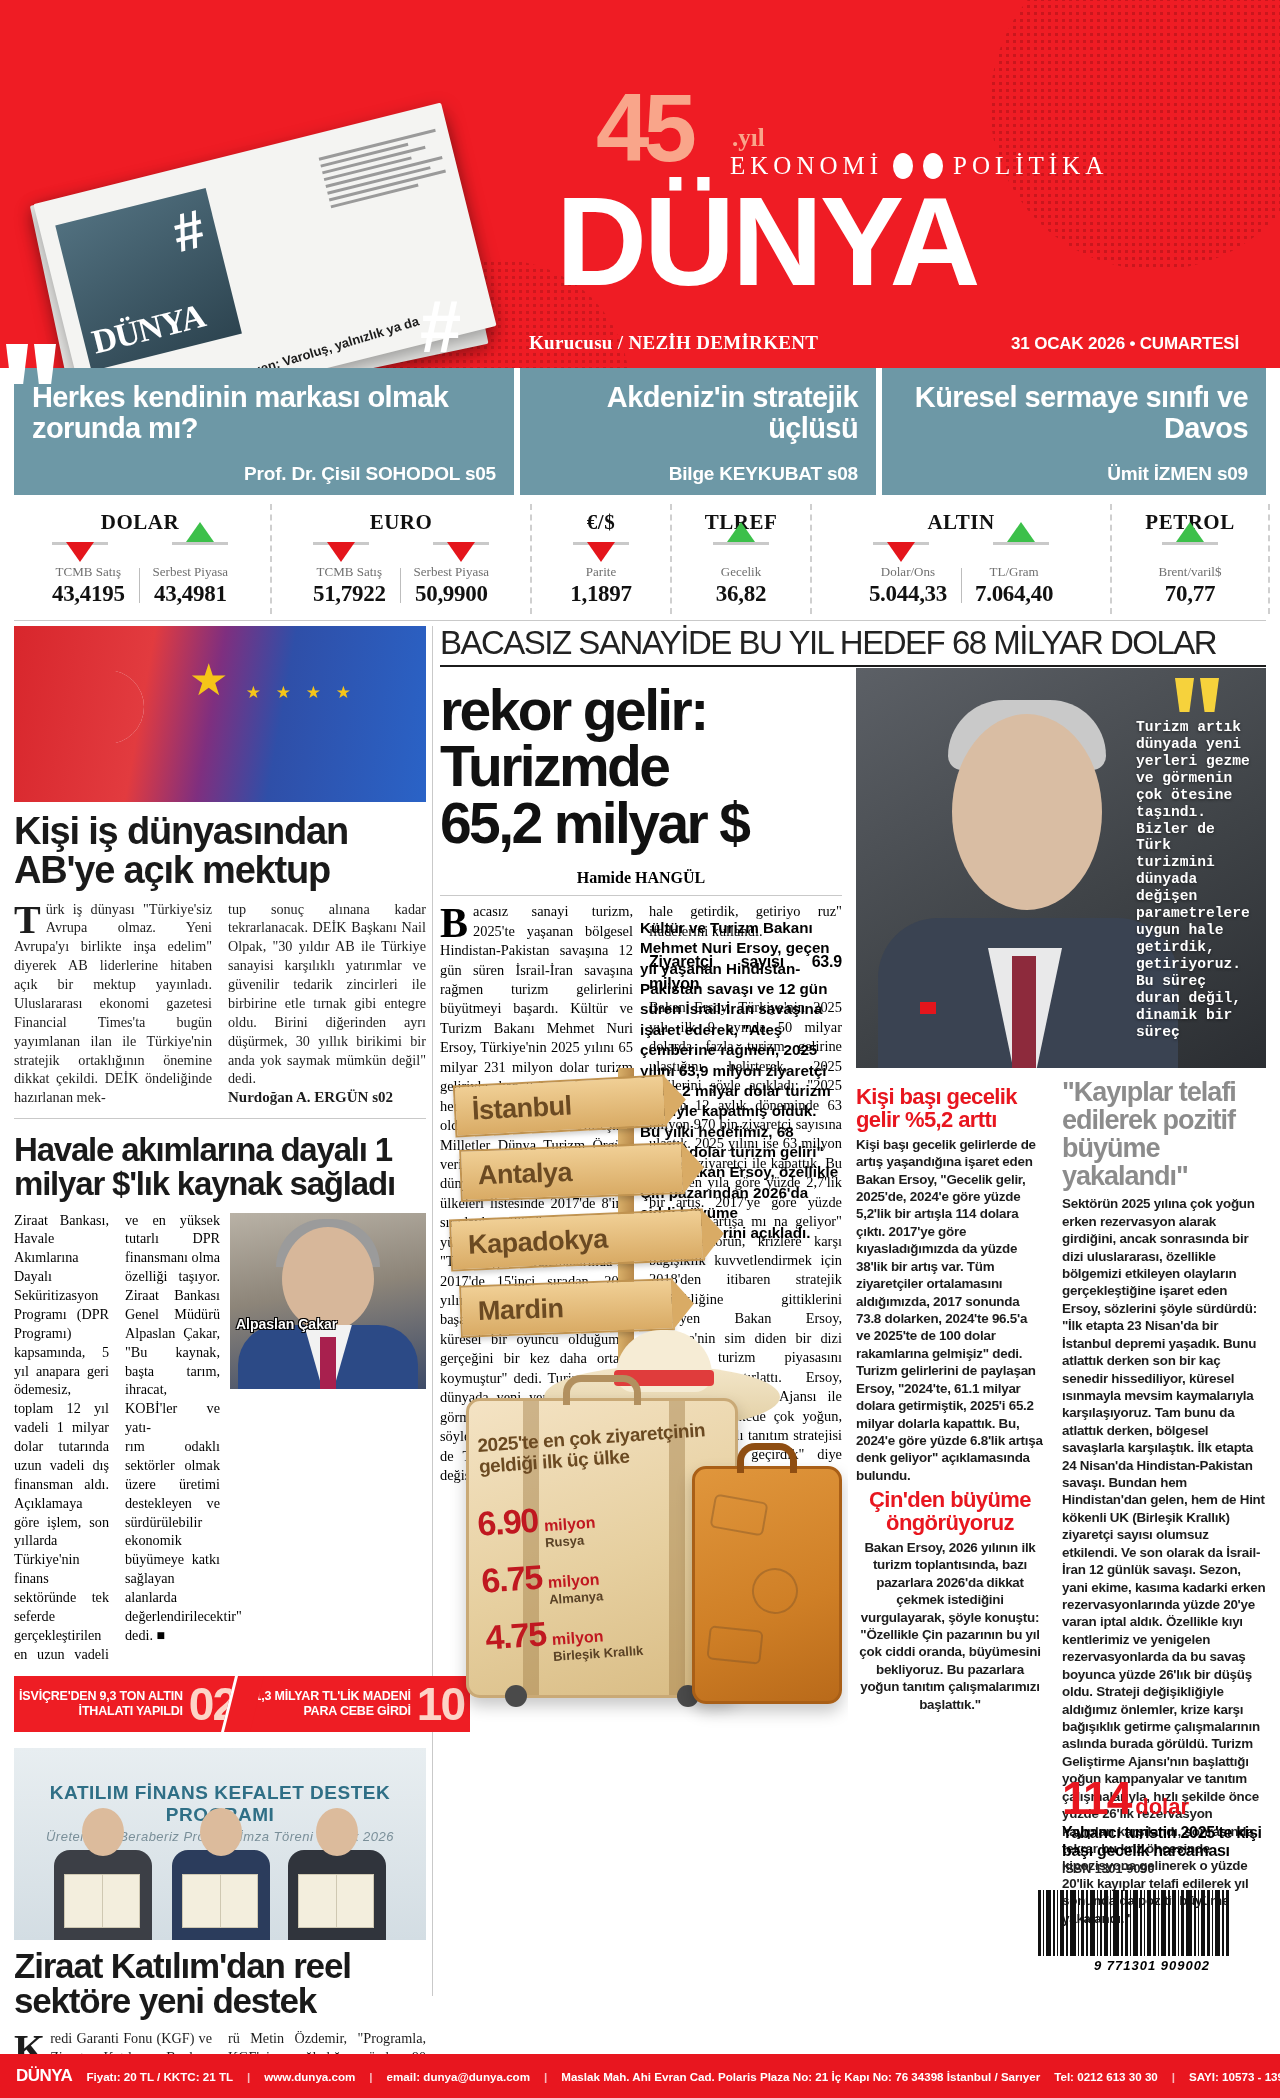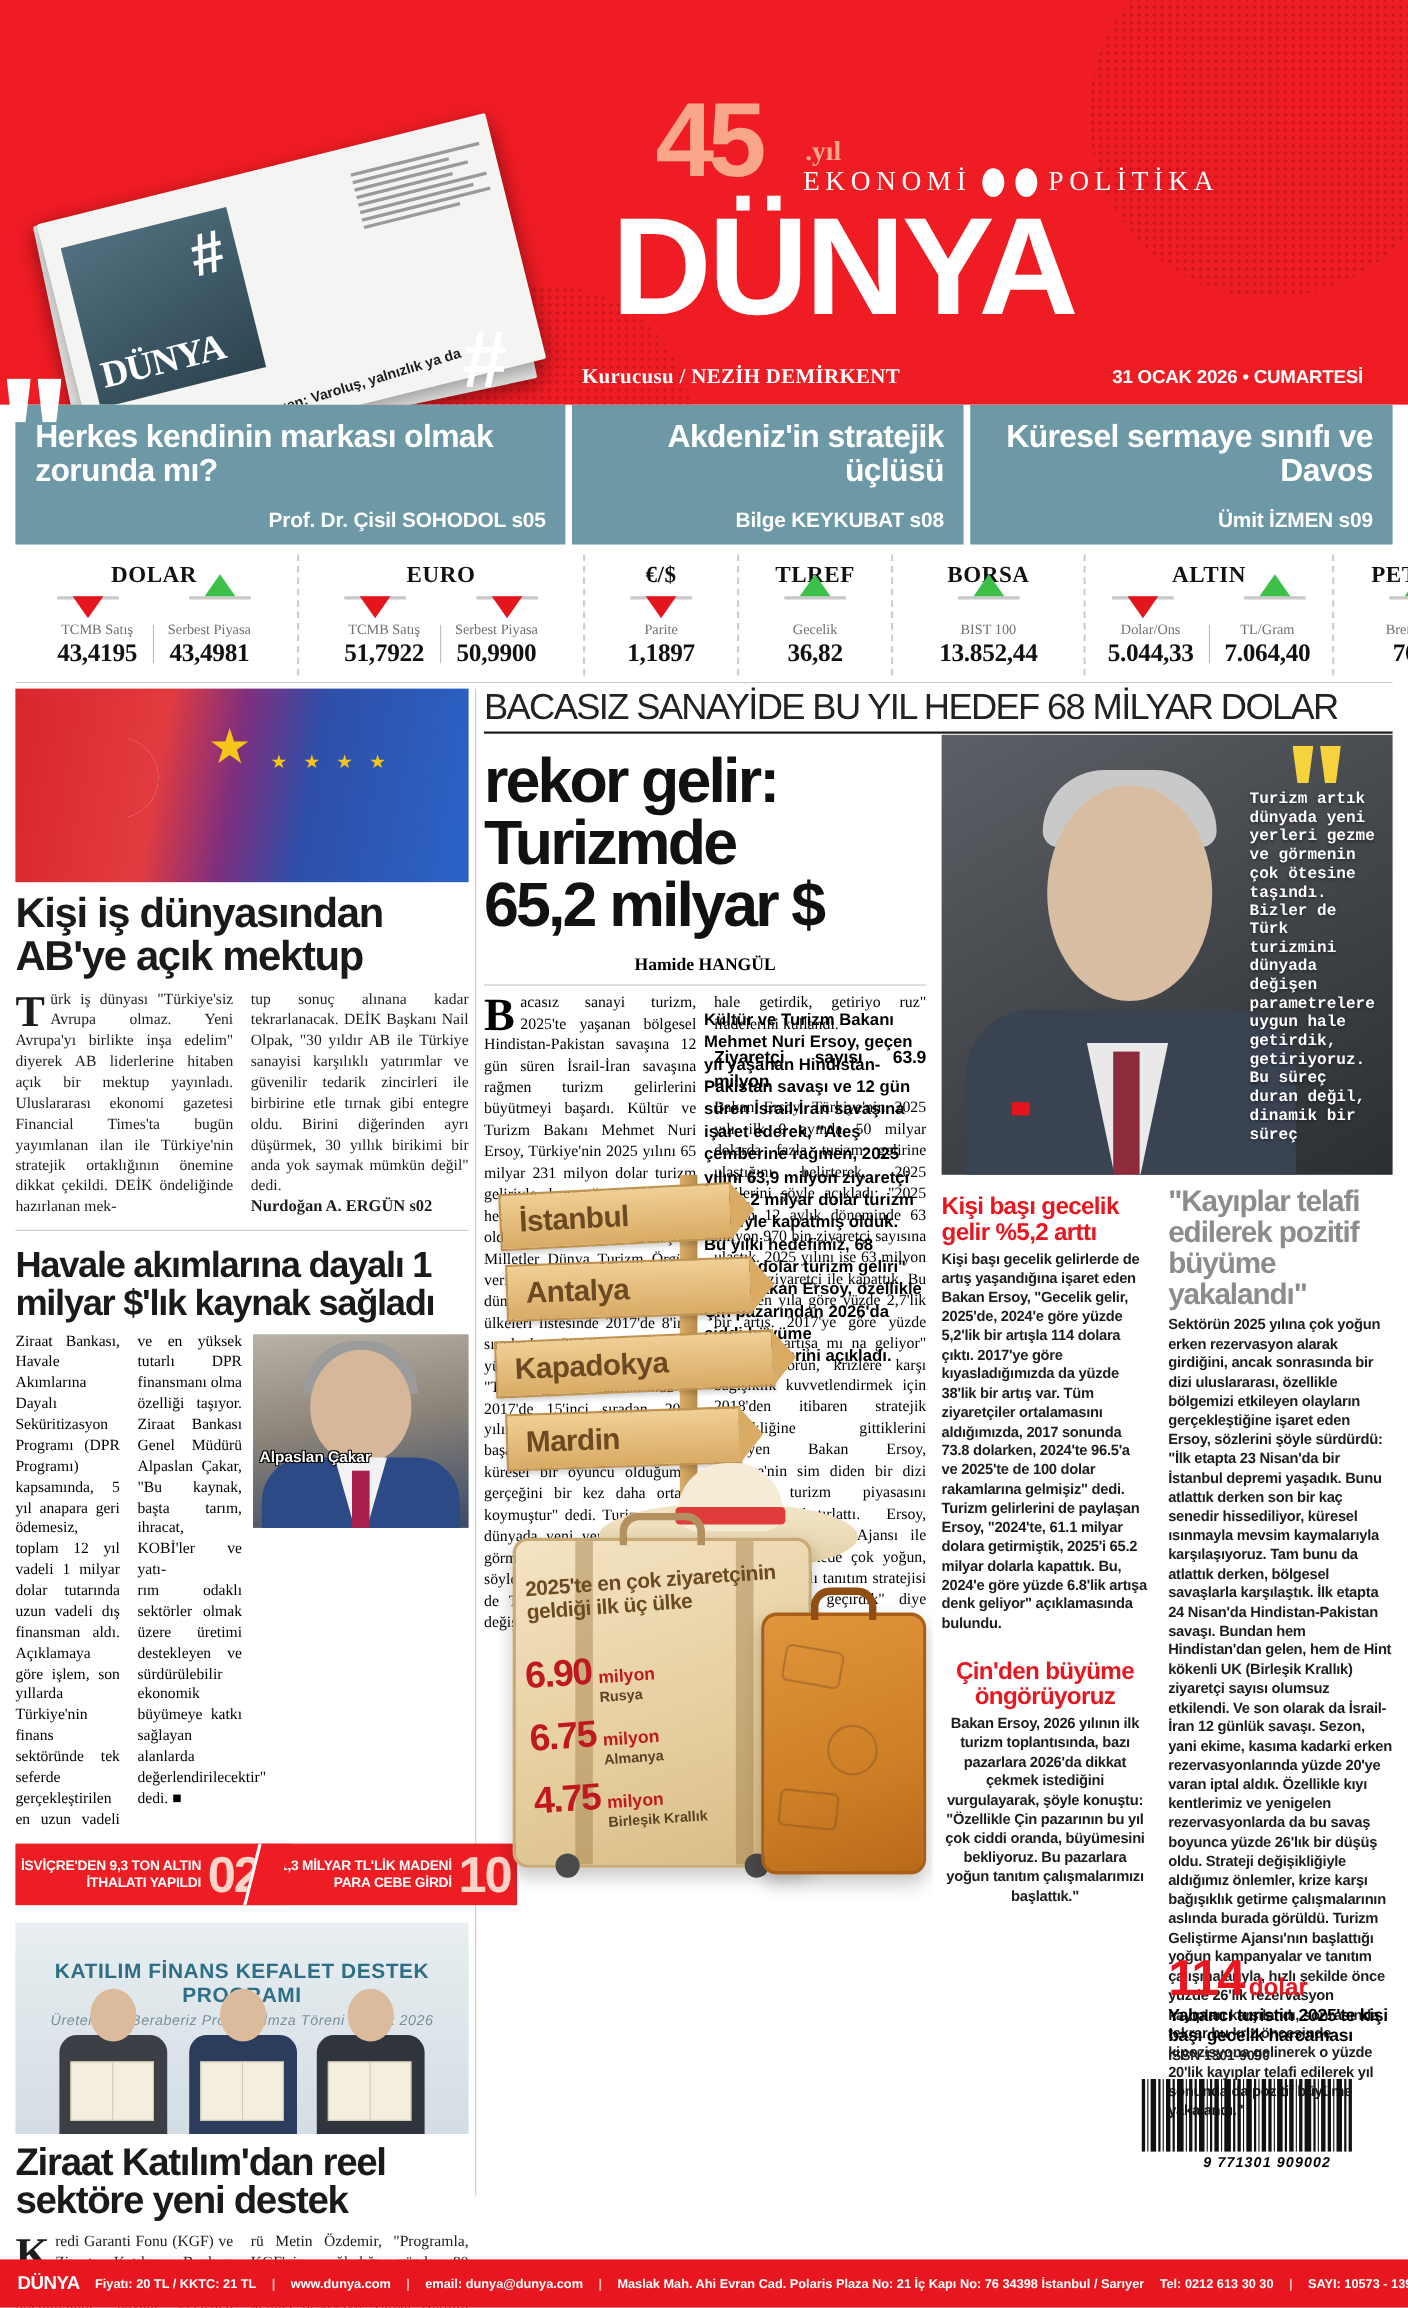--- a/index.html
+++ b/index.html
@@ -562,37 +562,20 @@
         </div>
         <div class="tk-cells">
           <div class="tk-cell">
             <div class="tk-lbl">Gecelik</div>
             <div class="tk-val">36,82</div>
           </div>
         </div>
       </div>
     </div>
 
-    <div class="tk-group" style="flex:0 0 175px">
-      <div class="tk-inner">
-        <div class="tk-name">BORSA</div>
-        <div class="tk-arrows single">
-          <div class="tk-arrow up">
-              <span class="bar"></span>
-              <span class="tri"></span>
-            </div>
-        </div>
-        <div class="tk-cells">
-          <div class="tk-cell">
-            <div class="tk-lbl">BIST 100</div>
-            <div class="tk-val">13.852,44</div>
-          </div>
-        </div>
-      </div>
-    </div>
 
     <div class="tk-group" style="flex:0 0 150px;flex:1">
       <div class="tk-inner">
         <div class="tk-name">ALTIN</div>
         <div class="tk-arrows">
           <div class="tk-arrow down">
               <span class="bar"></span>
               <span class="tri"></span>
             </div>
           <div class="tk-arrow up">
@@ -743,21 +726,21 @@
           <b></b>
           <b></b>
         </div>
       <span>Turizm artık dünyada yeni yerleri gezme ve görmenin çok ötesine taşındı. Bizler de Türk turizmini dünyada değişen parametrelere uygun hale getirdik, getiriyoruz. Bu süreç duran değil, dinamik bir süreç</span>
     </div>
   </div>
 
   <div class="rcol-a">
     <div class="red-h">Kişi başı gecelik gelir %5,2 arttı</div>
     <div class="small-body">Kişi başı gecelik gelirlerde de artış yaşandığına işaret eden Bakan Ersoy, "Gecelik gelir, 2025'de, 2024'e göre yüzde 5,2'lik bir artışla 114 dolara çıktı. 2017'ye göre kıyasladığımızda da yüzde 38'lik bir artış var. Tüm ziyaretçiler ortalamasını aldığımızda, 2017 sonunda 73.8 dolarken, 2024'te 96.5'a ve 2025'te de 100 dolar rakamlarına gelmişiz" dedi. Turizm gelirlerini de paylaşan Ersoy, "2024'te, 61.1 milyar dolara getirmiştik, 2025'i 65.2 milyar dolarla kapattık. Bu, 2024'e göre yüzde 6.8'lik artışa denk geliyor" açıklamasında bulundu.</div>
-    <div class="red-h" style="margin-top:24px;text-align:center">Çin'den büyüme öngörüyoruz</div>
+    <div class="red-h" style="margin-top:5px;text-align:center">Çin'den büyüme öngörüyoruz</div>
     <div class="small-body centerish">Bakan Ersoy, 2026 yılının ilk turizm toplantısında, bazı pazarlara 2026'da dikkat çekmek istediğini vurgulayarak, şöyle konuştu: "Özellikle Çin pazarının bu yıl çok ciddi oranda, büyümesini bekliyoruz. Bu pazarlara yoğun tanıtım çalışmalarımızı başlattık."</div>
   </div>
 
   <div class="rcol-b">
     <div class="gray-h">"Kayıplar telafi edilerek pozitif büyüme yakalandı"</div>
     <div class="small-body">Sektörün 2025 yılına çok yoğun erken rezervasyon alarak girdiğini, ancak sonrasında bir dizi uluslararası, özellikle bölgemizi etkileyen olayların gerçekleştiğine işaret eden Ersoy, sözlerini şöyle sürdürdü: "İlk etapta 23 Nisan'da bir İstanbul depremi yaşadık. Bunu atlattık derken son bir kaç senedir hissediliyor, küresel ısınmayla mevsim kaymalarıyla karşılaşıyoruz. Tam bunu da atlattık derken, bölgesel savaşlarla karşılaştık. İlk etapta 24 Nisan'da Hindistan-Pakistan savaşı. Bundan hem Hindistan'dan gelen, hem de Hint kökenli UK (Birleşik Krallık) ziyaretçi sayısı olumsuz etkilendi. Ve son olarak da İsrail-İran 12 günlük savaşı. Sezon, yani ekime, kasıma kadarki erken rezervasyonlarında yüzde 20'ye varan iptal aldık. Özellikle kıyı kentlerimiz ve yenigelen rezervasyonlarda da bu savaş boyunca yüzde 26'lık bir düşüş oldu. Strateji değişikliğiyle aldığımız önlemler, krize karşı bağışıklık getirme çalışmalarının aslında burada görüldü. Turizm Geliştirme Ajansı'nın başlattığı yoğun kampanyalar ve tanıtım çalışmalarıyla, hızlı şekilde önce yüzde 26'lık rezervasyon kayıpları karşılandı, sonrasında tekrar bu kriz öncesinde kipozisyona gelinerek o yüzde 20'lik kayıplar telafi edilerek yıl sonunda da pozitif büyüme yakalandı."</div>
   </div>
 
   <div class="infographic">
     <div class="sign-post"></div>

